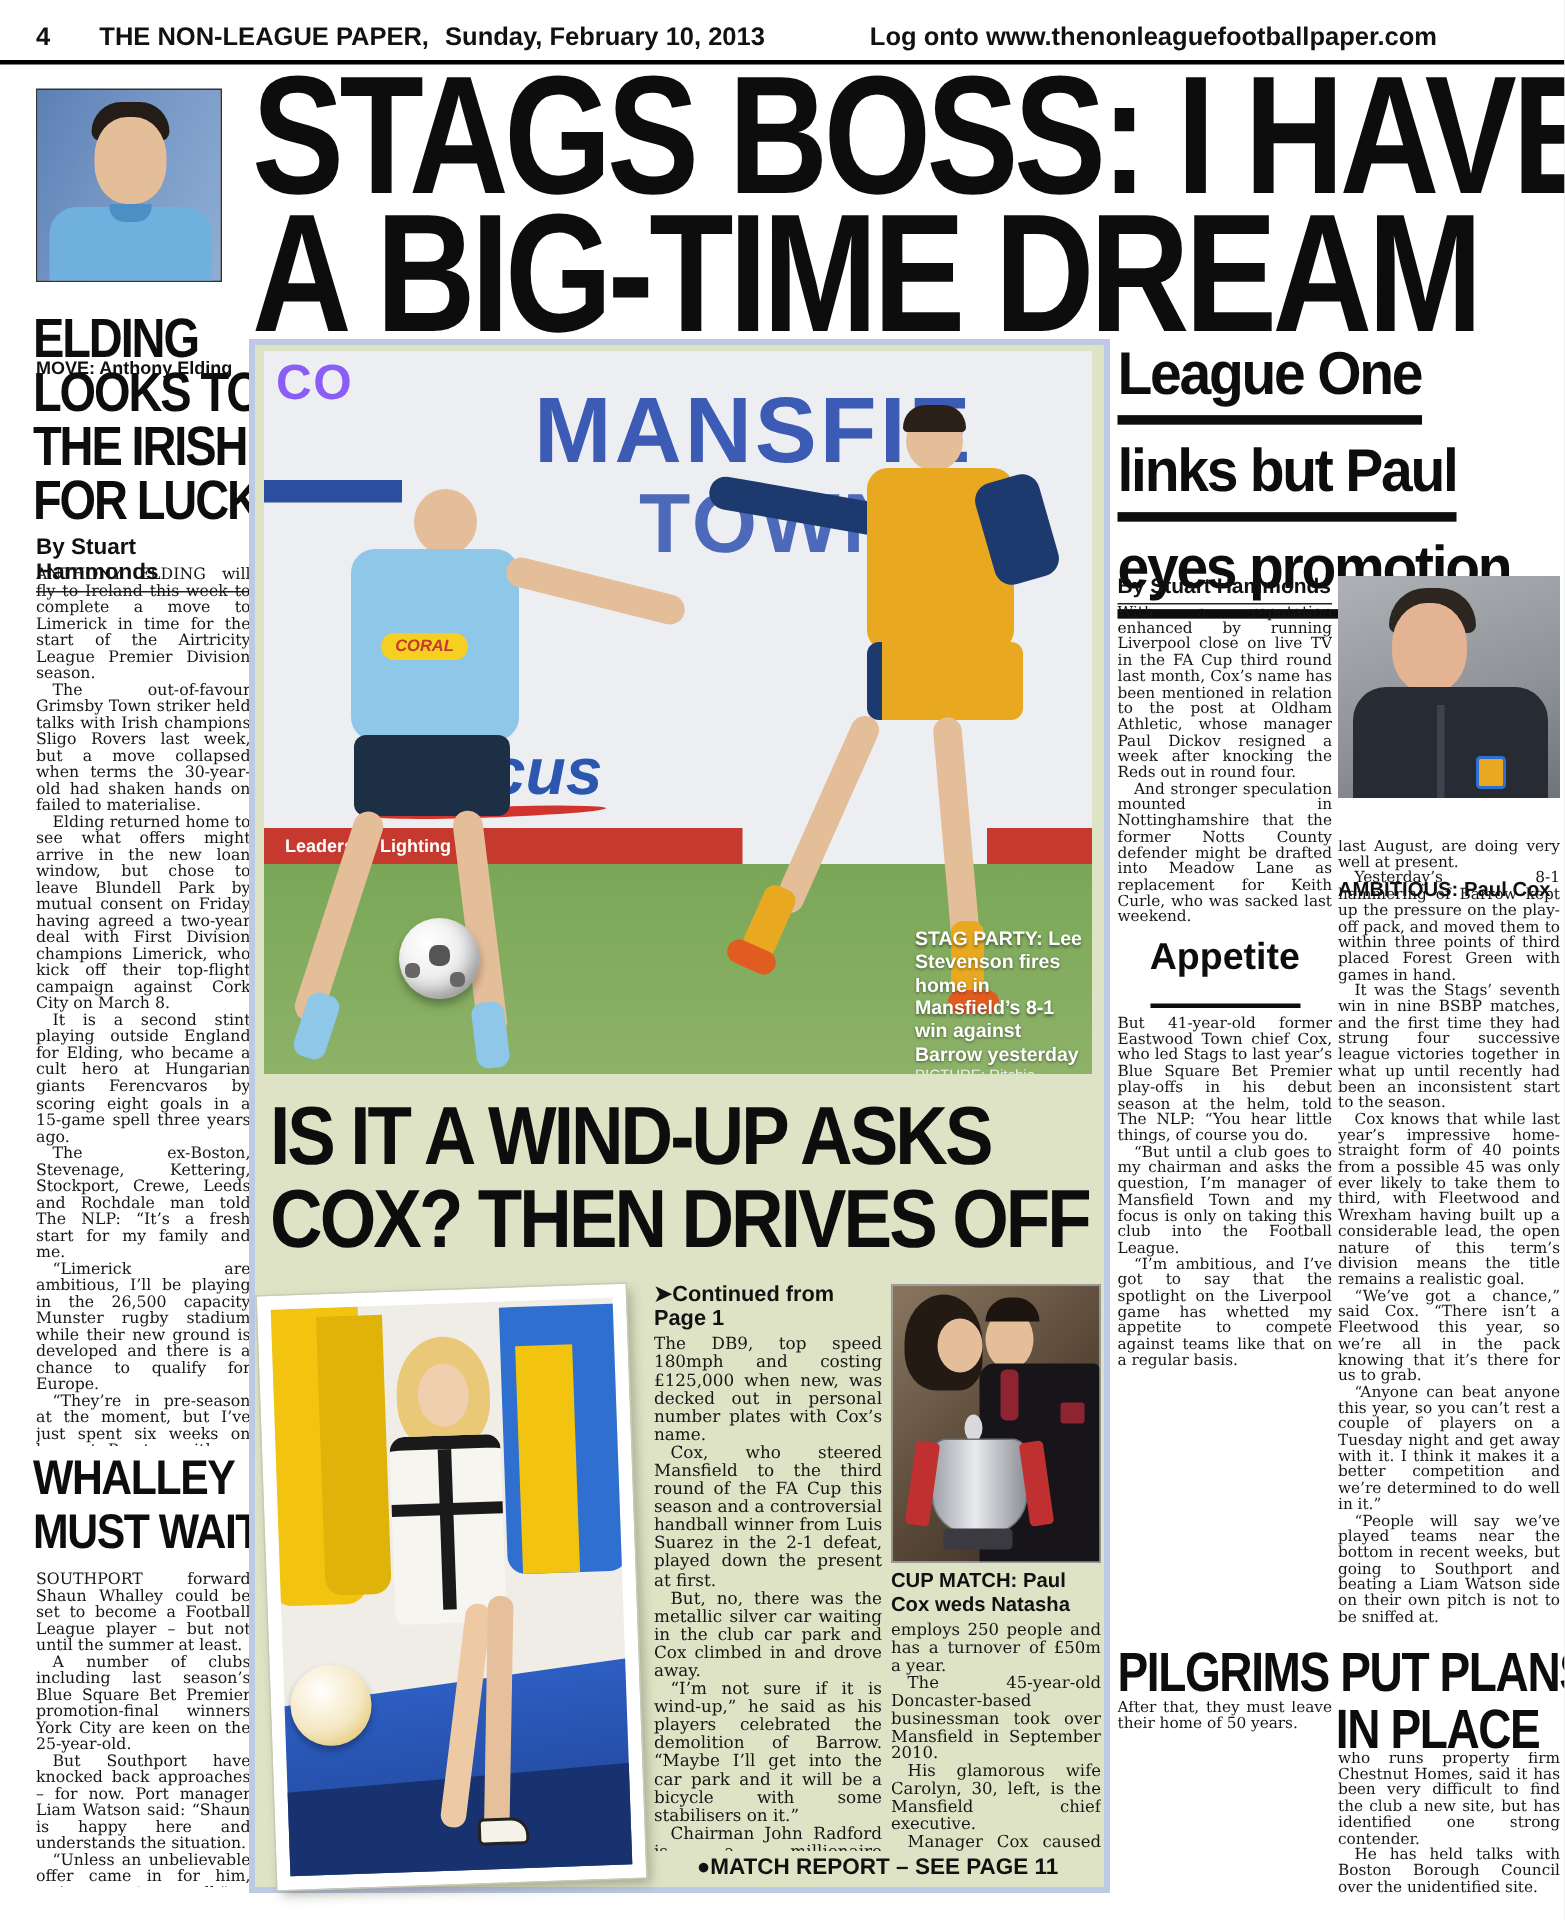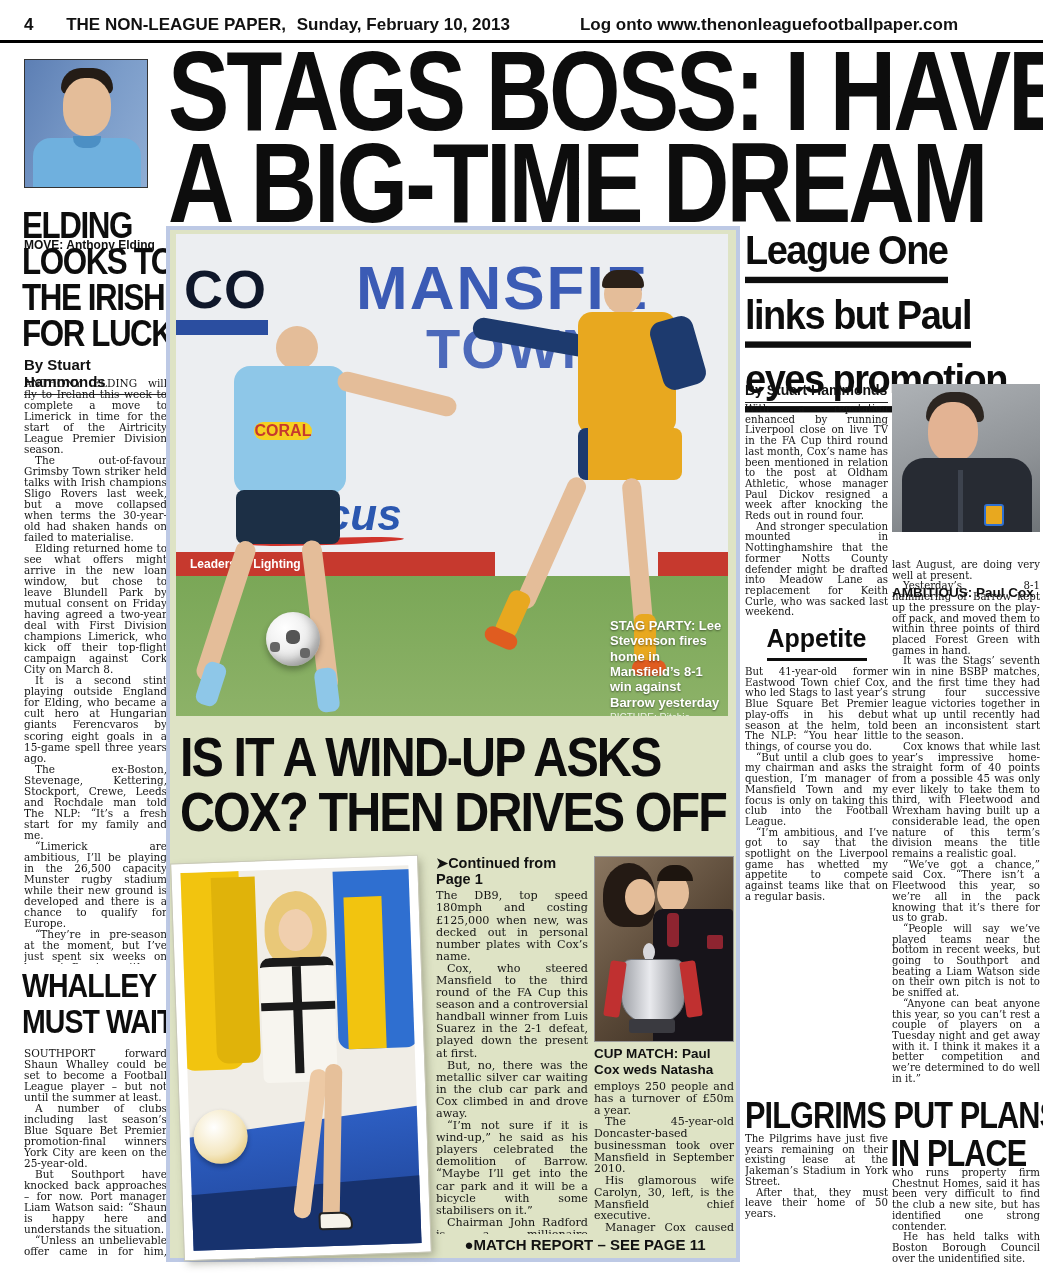--- a/index.html
+++ b/index.html
@@ -21,21 +21,21 @@
   .redbar{background:#c6392e;color:#fff;font-weight:bold;}
   .coral{background:#f6d020;color:#c6392e;font-weight:bold;border-radius:9px;text-align:center;}
   .stagcap{color:#fff;font-weight:bold;font-size:13px;line-height:1.18;text-shadow:0 1px 2px rgba(0,0,0,.5);}
   .stagcredit{color:rgba(255,255,255,.82);font-size:10px;font-weight:normal;margin-top:2px;}
   .carolph{background:#f0ede6;border:9px solid #fff;outline:1px solid #c9c9b8;
            box-shadow:3px 4px 8px rgba(60,60,40,.35);transform:rotate(-2deg);transform-origin:center;}
   .wedph{background:linear-gradient(135deg,#8a7660 0%,#584736 55%,#33291f 100%);border:1px solid #999;}
   .coxph{background:linear-gradient(160deg,#aeb2b6 0%,#8e9296 60%,#6f7478 100%);}
   .greenpanel{background:#dee3c5;border:4px solid #bdc9e5;}
   .u{border-bottom:6px solid #0d0d0d;padding-bottom:3px;display:inline-block;}
-  .u2{border-bottom:3px solid #0d0d0d;padding-bottom:5px;display:inline-block;text-align:right;}
+  .u2{border-bottom:3px solid #0d0d0d;padding-bottom:16px;display:inline-block;text-align:right;}
 </style>
 </head>
 <body>
 
 <div id="page">
 
   <div class="abs" style="left:24px;top:15px;font-size:17px;font-weight:bold;">
     <span style="margin-right:28px;">4</span>
     <span>THE NON-LEAGUE PAPER,</span>
     <span style="font-weight:bold;margin-left:6px;">Sunday, February 10, 2013</span>
@@ -83,35 +83,35 @@
     <p>A number of clubs including last season’s Blue Square Bet Premier promotion-final winners York City are keen on the 25-year-old.</p>
     <p>But Southport have knocked back approaches – for now. Port manager Liam Watson said: “Shaun is happy here and understands the situation.</p>
     <p>“Unless an unbelievable offer came in for him, we’re not going to sell.”</p>
   </div>
 
   <div class="abs greenpanel" style="left:166px;top:226px;width:574px;height:1036px;box-sizing:border-box;">
 
     <div class="ph matchph" style="left:6px;top:4px;width:552px;height:482px;">
       <div class="abs boardtxt" style="left:180px;top:18px;font-size:62px;">MANSFIE</div>
       <div class="abs boardtxt" style="left:250px;top:82px;font-size:56px;opacity:.9;">TOWN</div>
-      <div class="abs" style="left:8px;top:24px;font-size:54px;font-weight:bold;color:#0f172a;letter-spacing:1px;">CO</div>
+      <div class="abs" style="left:8px;top:2px;font-size:33px;font-weight:bold;color:#8b5cf6;letter-spacing:1px;">CO</div>
       <div class="abs" style="left:0;top:86px;width:92px;height:15px;background:#2b4ea0;"></div>
       <div class="abs" style="left:74px;top:256px;font-size:44px;font-weight:bold;font-style:italic;color:#2b57b0;">abacus</div>
       <div class="abs" style="left:72px;top:304px;width:156px;height:7px;background:#d0342c;border-radius:50%;transform:rotate(-2deg);"></div>
       <div class="abs redbar" style="left:0;top:318px;width:305px;height:24px;font-size:12px;line-height:24px;padding-left:14px;">
         <span>Leaders in Lighting</span>
       </div>
       <div class="abs redbar" style="right:0;top:318px;width:70px;height:24px;"></div>
       <div class="abs grass" style="left:0;top:342px;width:552px;height:140px;"></div>
 
       <div class="abs" style="left:38px;top:92px;width:230px;height:380px;">
         <div class="abs skin" style="left:62px;top:0;width:42px;height:44px;border-radius:50%;"></div>
         <div class="abs" style="left:20px;top:40px;width:112px;height:128px;background:#8ec7e8;border-radius:16px;"></div>
         <div class="abs skin" style="left:122px;top:58px;width:122px;height:20px;border-radius:10px;transform:rotate(14deg);"></div>
-        <div class="abs coral" style="left:40px;top:96px;width:58px;height:18px;font-size:16px;line-height:18px;">CORAL</div>
+        <div class="abs coral" style="left:40px;top:96px;width:58px;height:18px;font-size:11px;line-height:18px;font-style:italic;">CORAL</div>
         <div class="abs" style="left:22px;top:164px;width:104px;height:54px;background:#1c2f45;border-radius:8px;"></div>
         <div class="abs skin" style="left:2px;top:212px;width:20px;height:146px;border-radius:10px;transform:rotate(18deg);"></div>
         <div class="abs skin" style="left:96px;top:214px;width:20px;height:152px;border-radius:10px;transform:rotate(-7deg);"></div>
         <div class="abs" style="left:-14px;top:336px;width:22px;height:44px;background:#8ec7e8;border-radius:8px;transform:rotate(18deg);"></div>
         <div class="abs" style="left:102px;top:342px;width:22px;height:44px;background:#8ec7e8;border-radius:8px;transform:rotate(-7deg);"></div>
       </div>
 
       <div class="abs" style="left:330px;top:36px;width:220px;height:430px;">
         <div class="abs skin" style="left:98px;top:4px;width:38px;height:40px;border-radius:50%;"></div>
         <div class="abs" style="left:96px;top:0;width:42px;height:18px;background:#2a2018;border-radius:20px 20px 4px 4px;"></div>
@@ -234,29 +234,28 @@
 
     </div>
   </div>
 
   <div class="abs serifcol" style="left:892px;top:560px;width:148px;height:530px;overflow:hidden;font-size:10.2px;line-height:1.05;">
     <p>last August, are doing very well at present.</p>
     <p>Yesterday’s 8-1 hammering of Barrow kept up the pressure on the play-off pack, and moved them to within three points of third placed Forest Green with games in hand.</p>
     <p>It was the Stags’ seventh win in nine BSBP matches, and the first time they had strung four successive league victories together in what up until recently had been an inconsistent start to the season.</p>
     <p>Cox knows that while last year’s impressive home-straight form of 40 points from a possible 45 was only ever likely to take them to third, with Fleetwood and Wrexham having built up a considerable lead, the open nature of this term’s division means the title remains a realistic goal.</p>
     <p>“We’ve got a chance,” said Cox. “There isn’t a Fleetwood this year, so we’re all in the pack knowing that it’s there for us to grab.</p>
+    <p>“Anyone can beat anyone this year, so you can’t rest a couple of players on a Tuesday night and get away with it. I think it makes it a better competition and we’re determined to do well in it.”</p>
     <p>“People will say we’ve played teams near the bottom in recent weeks, but going to Southport and beating a Liam Watson side on their own pitch is not to be sniffed at.</p>
-    <p>“Anyone can beat anyone this year, so you can’t rest a couple of players on a Tuesday night and get away with it. I think it makes it a better competition and we’re determined to do well in it.”</p>
   </div>
 
   <div class="abs hl" style="left:745px;top:1094px;font-size:33px;letter-spacing:-1px;transform:scale(0.93,1.12);white-space:nowrap;">PILGRIMS PUT PLANS</div>
   <div class="abs hl" style="left:884px;top:1132px;width:160px;text-align:center;font-size:33px;letter-spacing:-1px;transform:scale(0.93,1.12);">IN PLACE</div>
 
   <div class="abs serifcol" style="left:745px;top:1134px;width:143px;height:128px;overflow:hidden;font-size:10.2px;line-height:1.05;">
-    <p>The Pilgrims have just five years remaining on their existing lease at the Jakeman’s Stadium in York Street.</p>
     <p>After that, they must leave their home of 50 years.</p>
 
   </div>
   <div class="abs serifcol" style="left:892px;top:1168px;width:148px;height:96px;overflow:hidden;font-size:10.2px;line-height:1.05;">
     <p>who runs property firm Chestnut Homes, said it has been very difficult to find the club a new site, but has identified one strong contender.</p>
     <p>He has held talks with Boston Borough Council over the unidentified site.</p>
   </div>
 
 </div>
 

